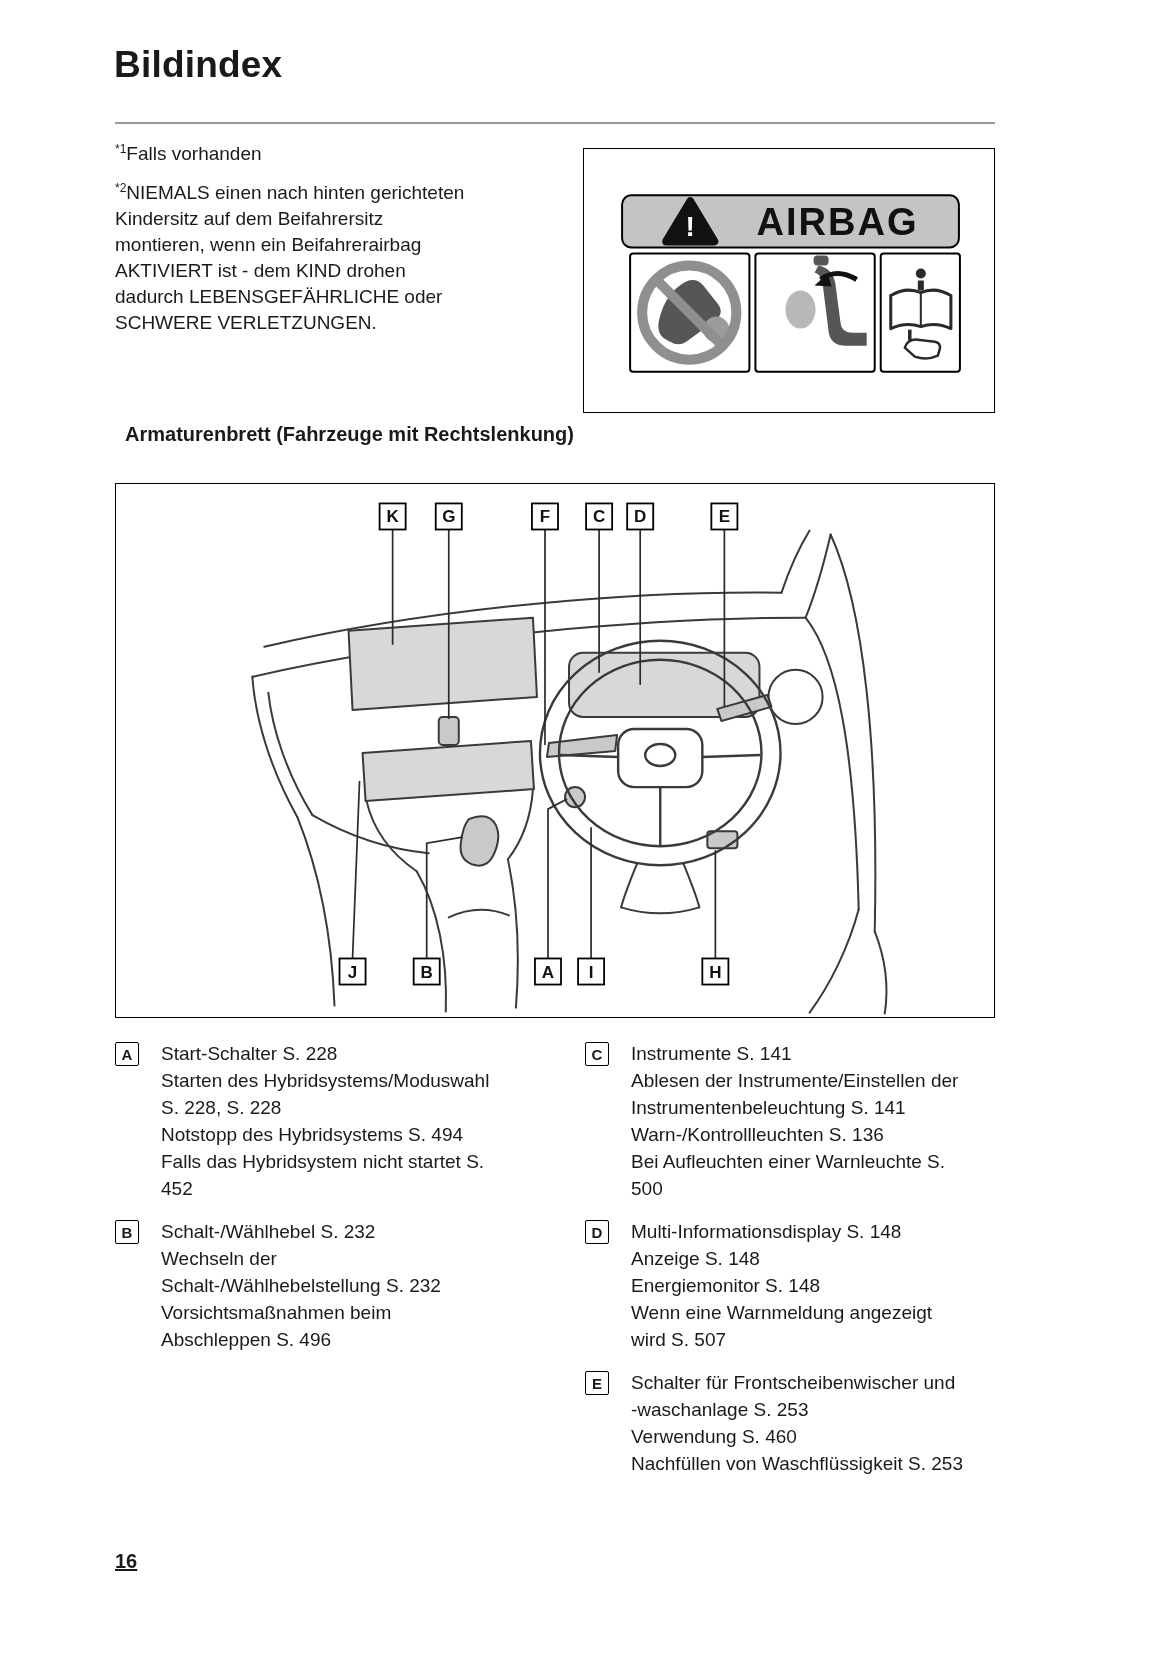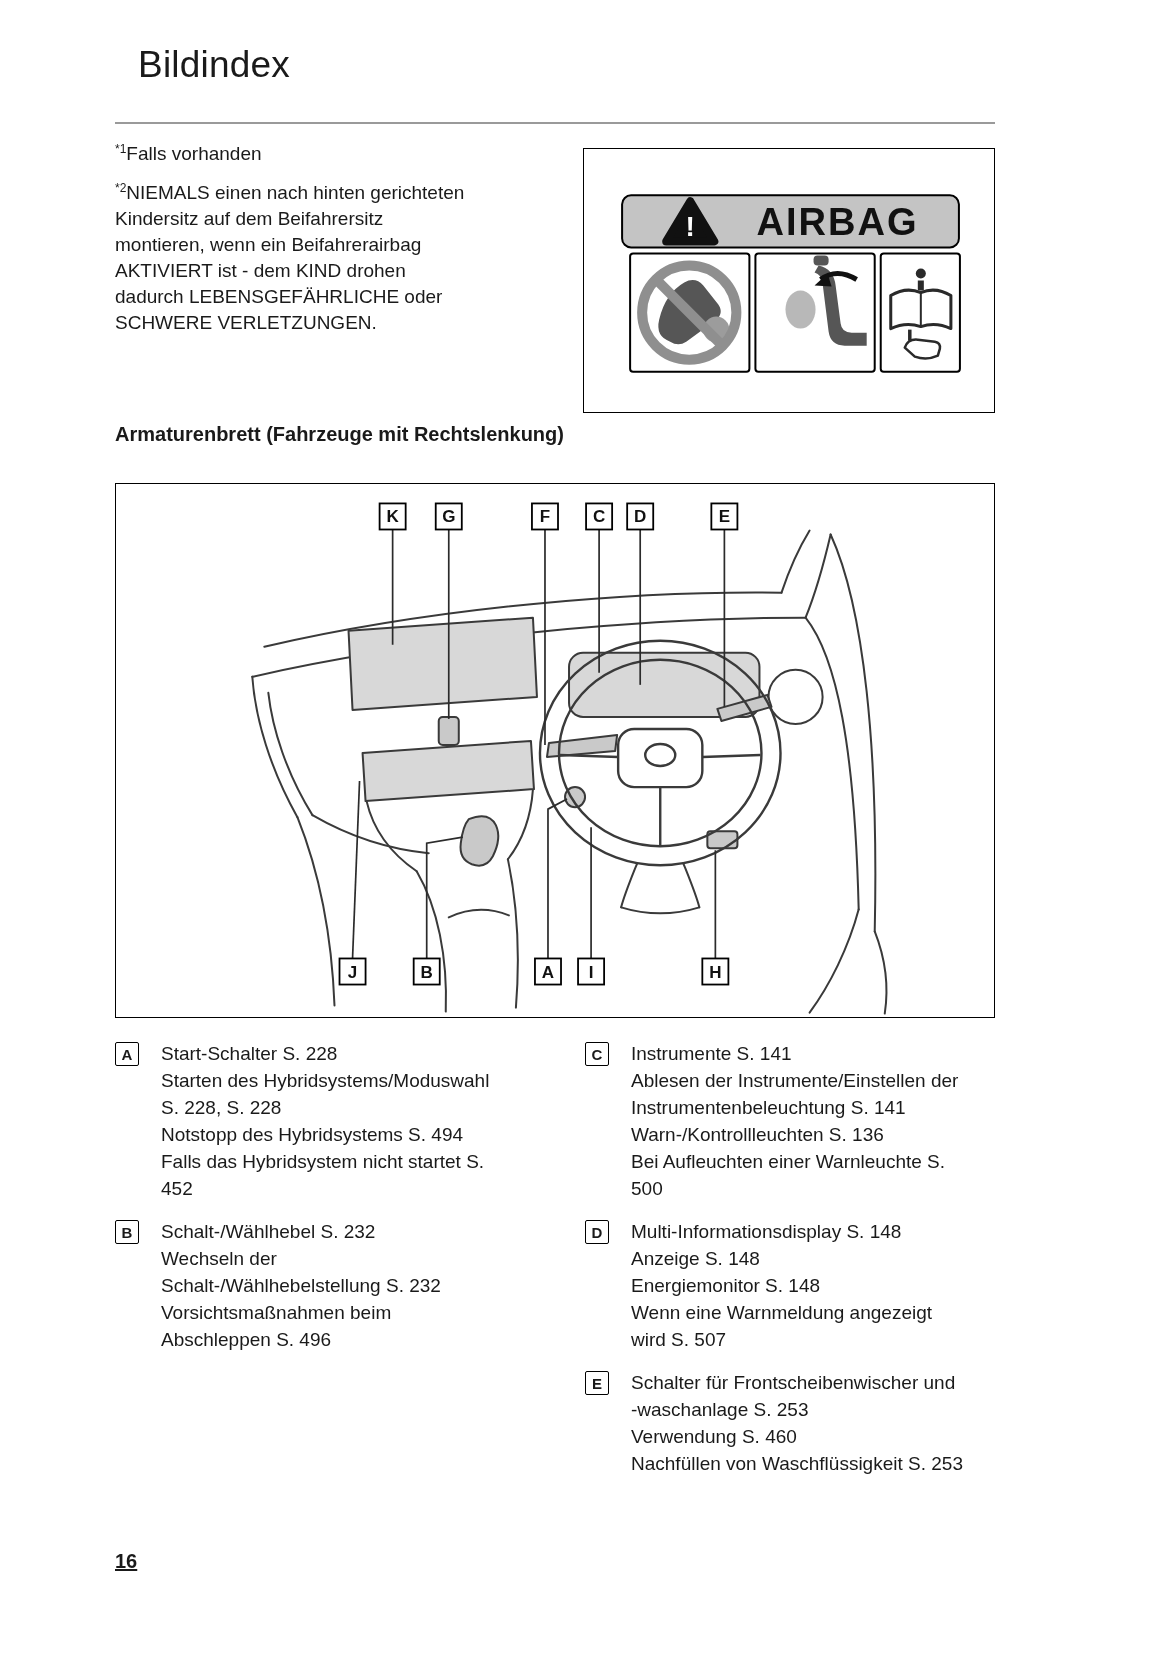--- a/index.html
+++ b/index.html
@@ -1,34 +1,34 @@
 <!DOCTYPE html>
 <html lang="de"><head>
 <meta charset="utf-8">
 <style>
   * { margin:0; padding:0; box-sizing:border-box; }
   html,body { background:#ffffff; }
   .page {
     position:relative; width:1165px; height:1653px; background:#fff;
     font-family:"Liberation Sans", sans-serif; color:#1a1a1a; overflow:hidden;
   }
-  .title { position:absolute; left:114px; top:44px; font-size:37px; font-weight:400; letter-spacing:0.2px;margin-left:24px; }
+  .title { position:absolute; left:114px; top:44px; font-size:37px; font-weight:700; letter-spacing:0.2px; }
   .rule { position:absolute; left:115px; top:122px; width:880px; height:2px; background:#9a9a9a; }
 
   .notes { position:absolute; left:115px; top:141px; width:358px; font-size:19px; line-height:26px; }
   .note { margin-bottom:13px; }
   .note sup { font-size:12px; vertical-align:super; line-height:0; }
 
   .airbag-figure {
     position:absolute; left:583px; top:148px; width:412px; height:265px;
     border:1.5px solid #000; background:#fff;
   }
   .airbag-figure svg { width:100%; height:100%; display:block; }
 
-  .section-heading { position:absolute; left:115px; top:423px; font-size:20px; font-weight:700; }
+  .section-heading { position:absolute; left:125px; top:423px; font-size:20px; font-weight:700; }
 
   .diagram {
     position:absolute; left:115px; top:483px; width:880px; height:535px;
     border:1.5px solid #000; background:#fff;
   }
   .diagram svg { width:100%; height:100%; display:block; }
   .diagram text, .airbag-figure text { font-family:"Liberation Sans", sans-serif; }
   .callout-letter { font-size:17px; font-weight:700; fill:#111; }
 
   .index-col { position:absolute; top:1040px; font-size:19px; line-height:27px; }

